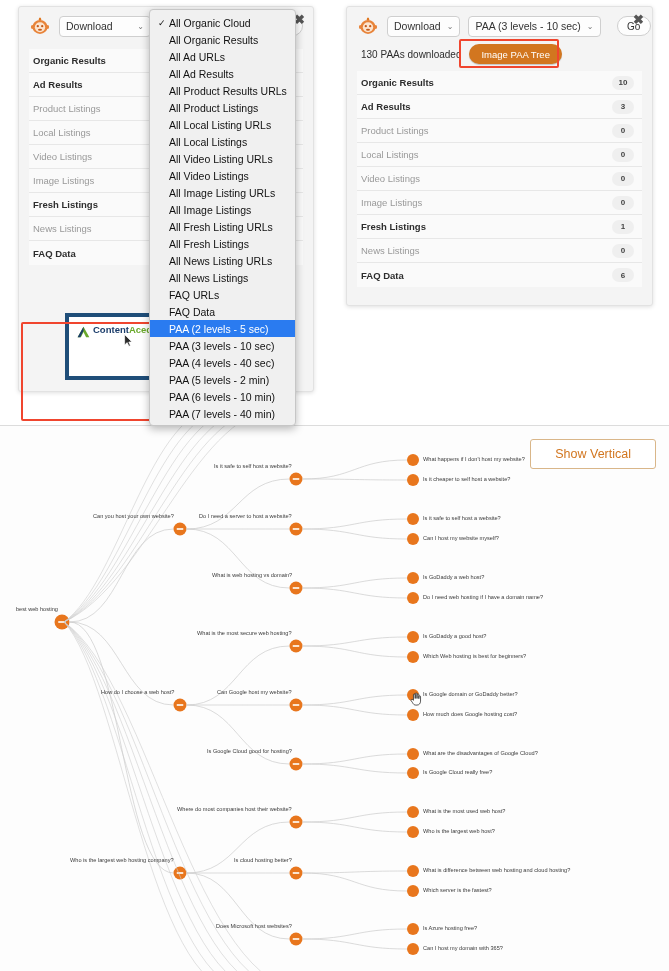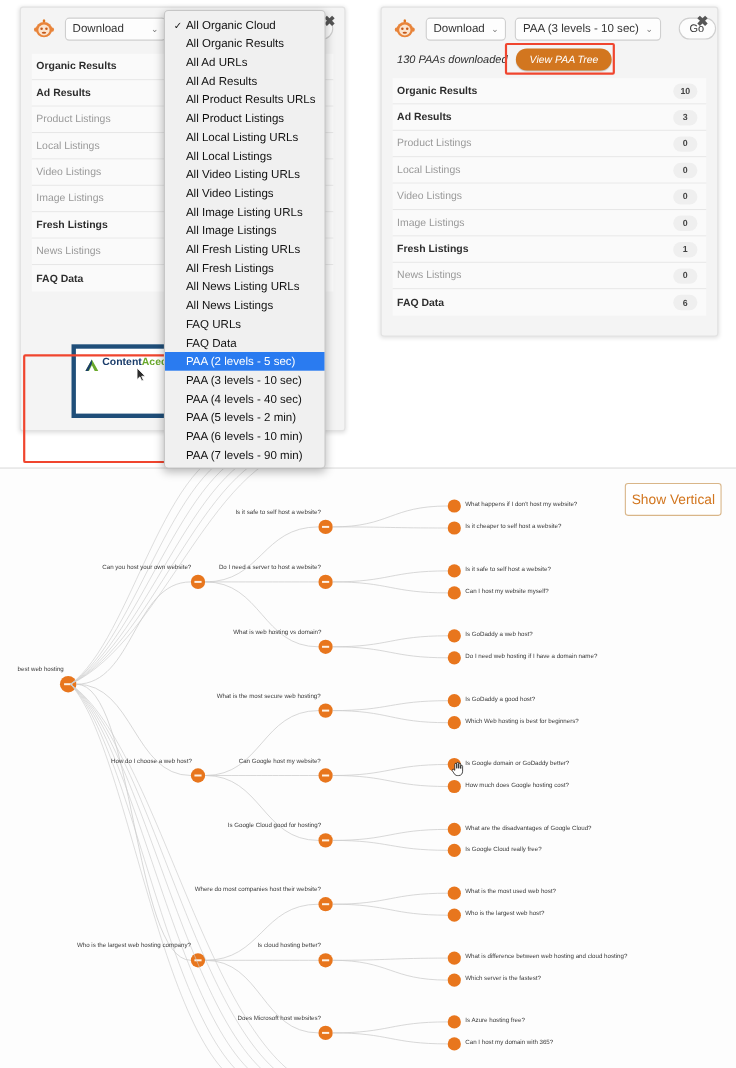--- a/index.html
+++ b/index.html
@@ -147,21 +147,20 @@
   .cursor-arrow { position: absolute; left: 105px; top: 327px; width: 9px; height: 13px; }
 
   
   #panel-right { left: 346px; top: 6px; width: 307px; height: 300px; }
   .dl-line {
     display: flex; align-items: center; gap: 8px;
     padding: 0 10px 0 14px;
     margin-top: -2px; margin-bottom: 2px;
     position: relative;
     height: 26px;
-    font-style: italic;
   }
   .dl-text { font-size: 10px; color: #2d2d2d; }
   .view-paa-btn {
     background: #d2761f;
     color: #ffffff;
     border-radius: 11px;
     height: 20px;
     padding: 0 12px;
     font-size: 9.5px;
     display: flex; align-items: center; justify-content: center;
@@ -209,21 +208,21 @@
     transform: translateY(-50%);
   }
 
   .show-vertical-btn {
     position: absolute;
     right: 13px; top: 13px;
     border: 1px solid #d9b689;
     background: #ffffff;
     color: #d2761f;
     font-size: 12.5px;
-    padding: 7px 5px;
+    padding: 7px 24px;
     border-radius: 3px;
     cursor: pointer;
     z-index: 20;
   }
   .hand-cursor { position: absolute; width: 12px; height: 14px; z-index: 25; }
 </style>
 </head>
 <body>
 
 <div id="root">
@@ -392,21 +391,21 @@
             <div class="dd-item">
               <span class="check"></span>
               <span>PAA (5 levels - 2 min)</span>
             </div>
             <div class="dd-item">
               <span class="check"></span>
               <span>PAA (6 levels - 10 min)</span>
             </div>
             <div class="dd-item">
               <span class="check"></span>
-              <span>PAA (7 levels - 90 min)</span>
+              <span>PAA (7 levels - 40 min)</span>
             </div>
           </div>
         <div class="dd-red-group"></div>
         <svg class="cursor-arrow" viewBox="0 0 9 13">
           <path d="M0.6 0.6 L0.6 11 L3.2 8.6 L4.9 12.3 L6.4 11.6 L4.8 8 L8 8 Z" fill="#2b2b2b" stroke="#ffffff" stroke-width="0.7"></path>
         </svg>
       </div>
     </div>
 
     <div class="panel" id="panel-right">
@@ -433,21 +432,21 @@
             <span class="caret">⌄</span>
           </div>
 
           <div style="flex:1"></div>
           <div class="go-btn">Go</div>
           <span class="close-x">✖</span>
         </div>
 
         <div class="dl-line">
           <span class="dl-text">130 PAAs downloaded</span>
-          <div class="view-paa-btn">View PAA Tree</div>
+          <div class="view-paa-btn">Image PAA Tree</div>
           <div class="red-outline" id="red-view-paa"></div>
         </div>
 
         <div class="rows" id="right-rows">
             <div class="row bold">
               <span class="label">Organic Results</span>
               <span class="badge">10</span>
             </div>
             <div class="row bold">
               <span class="label">Ad Results</span>

